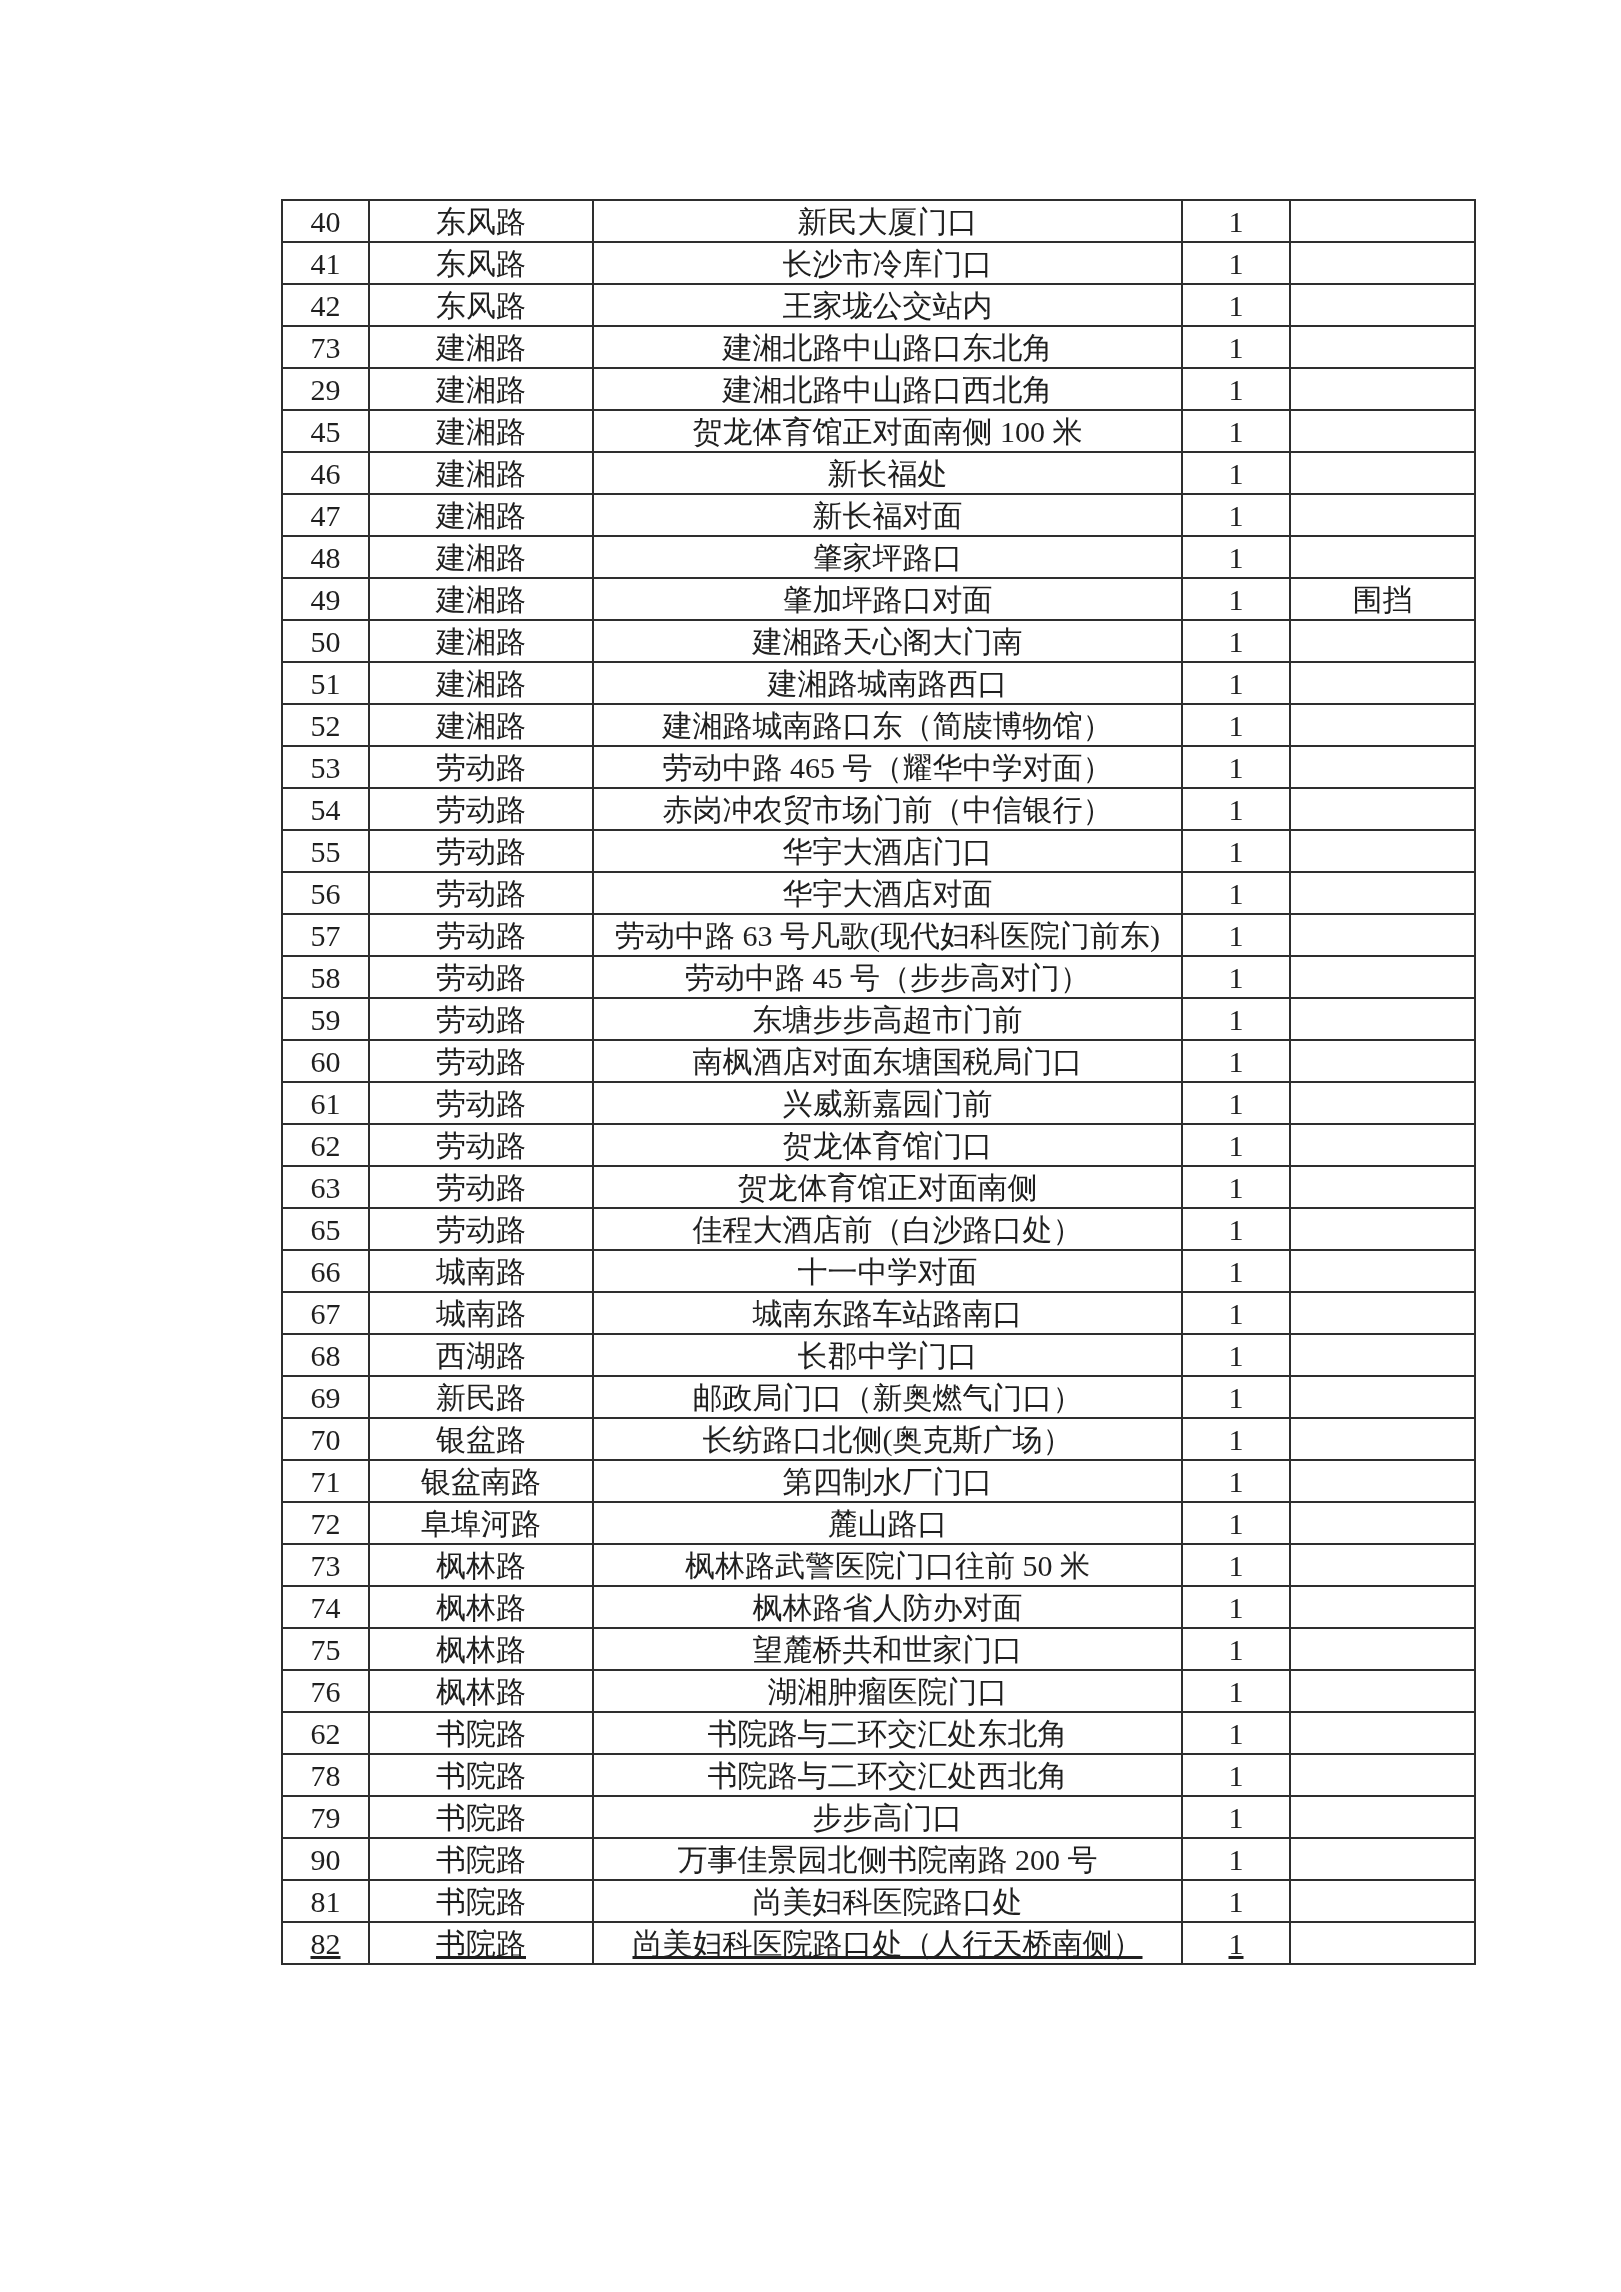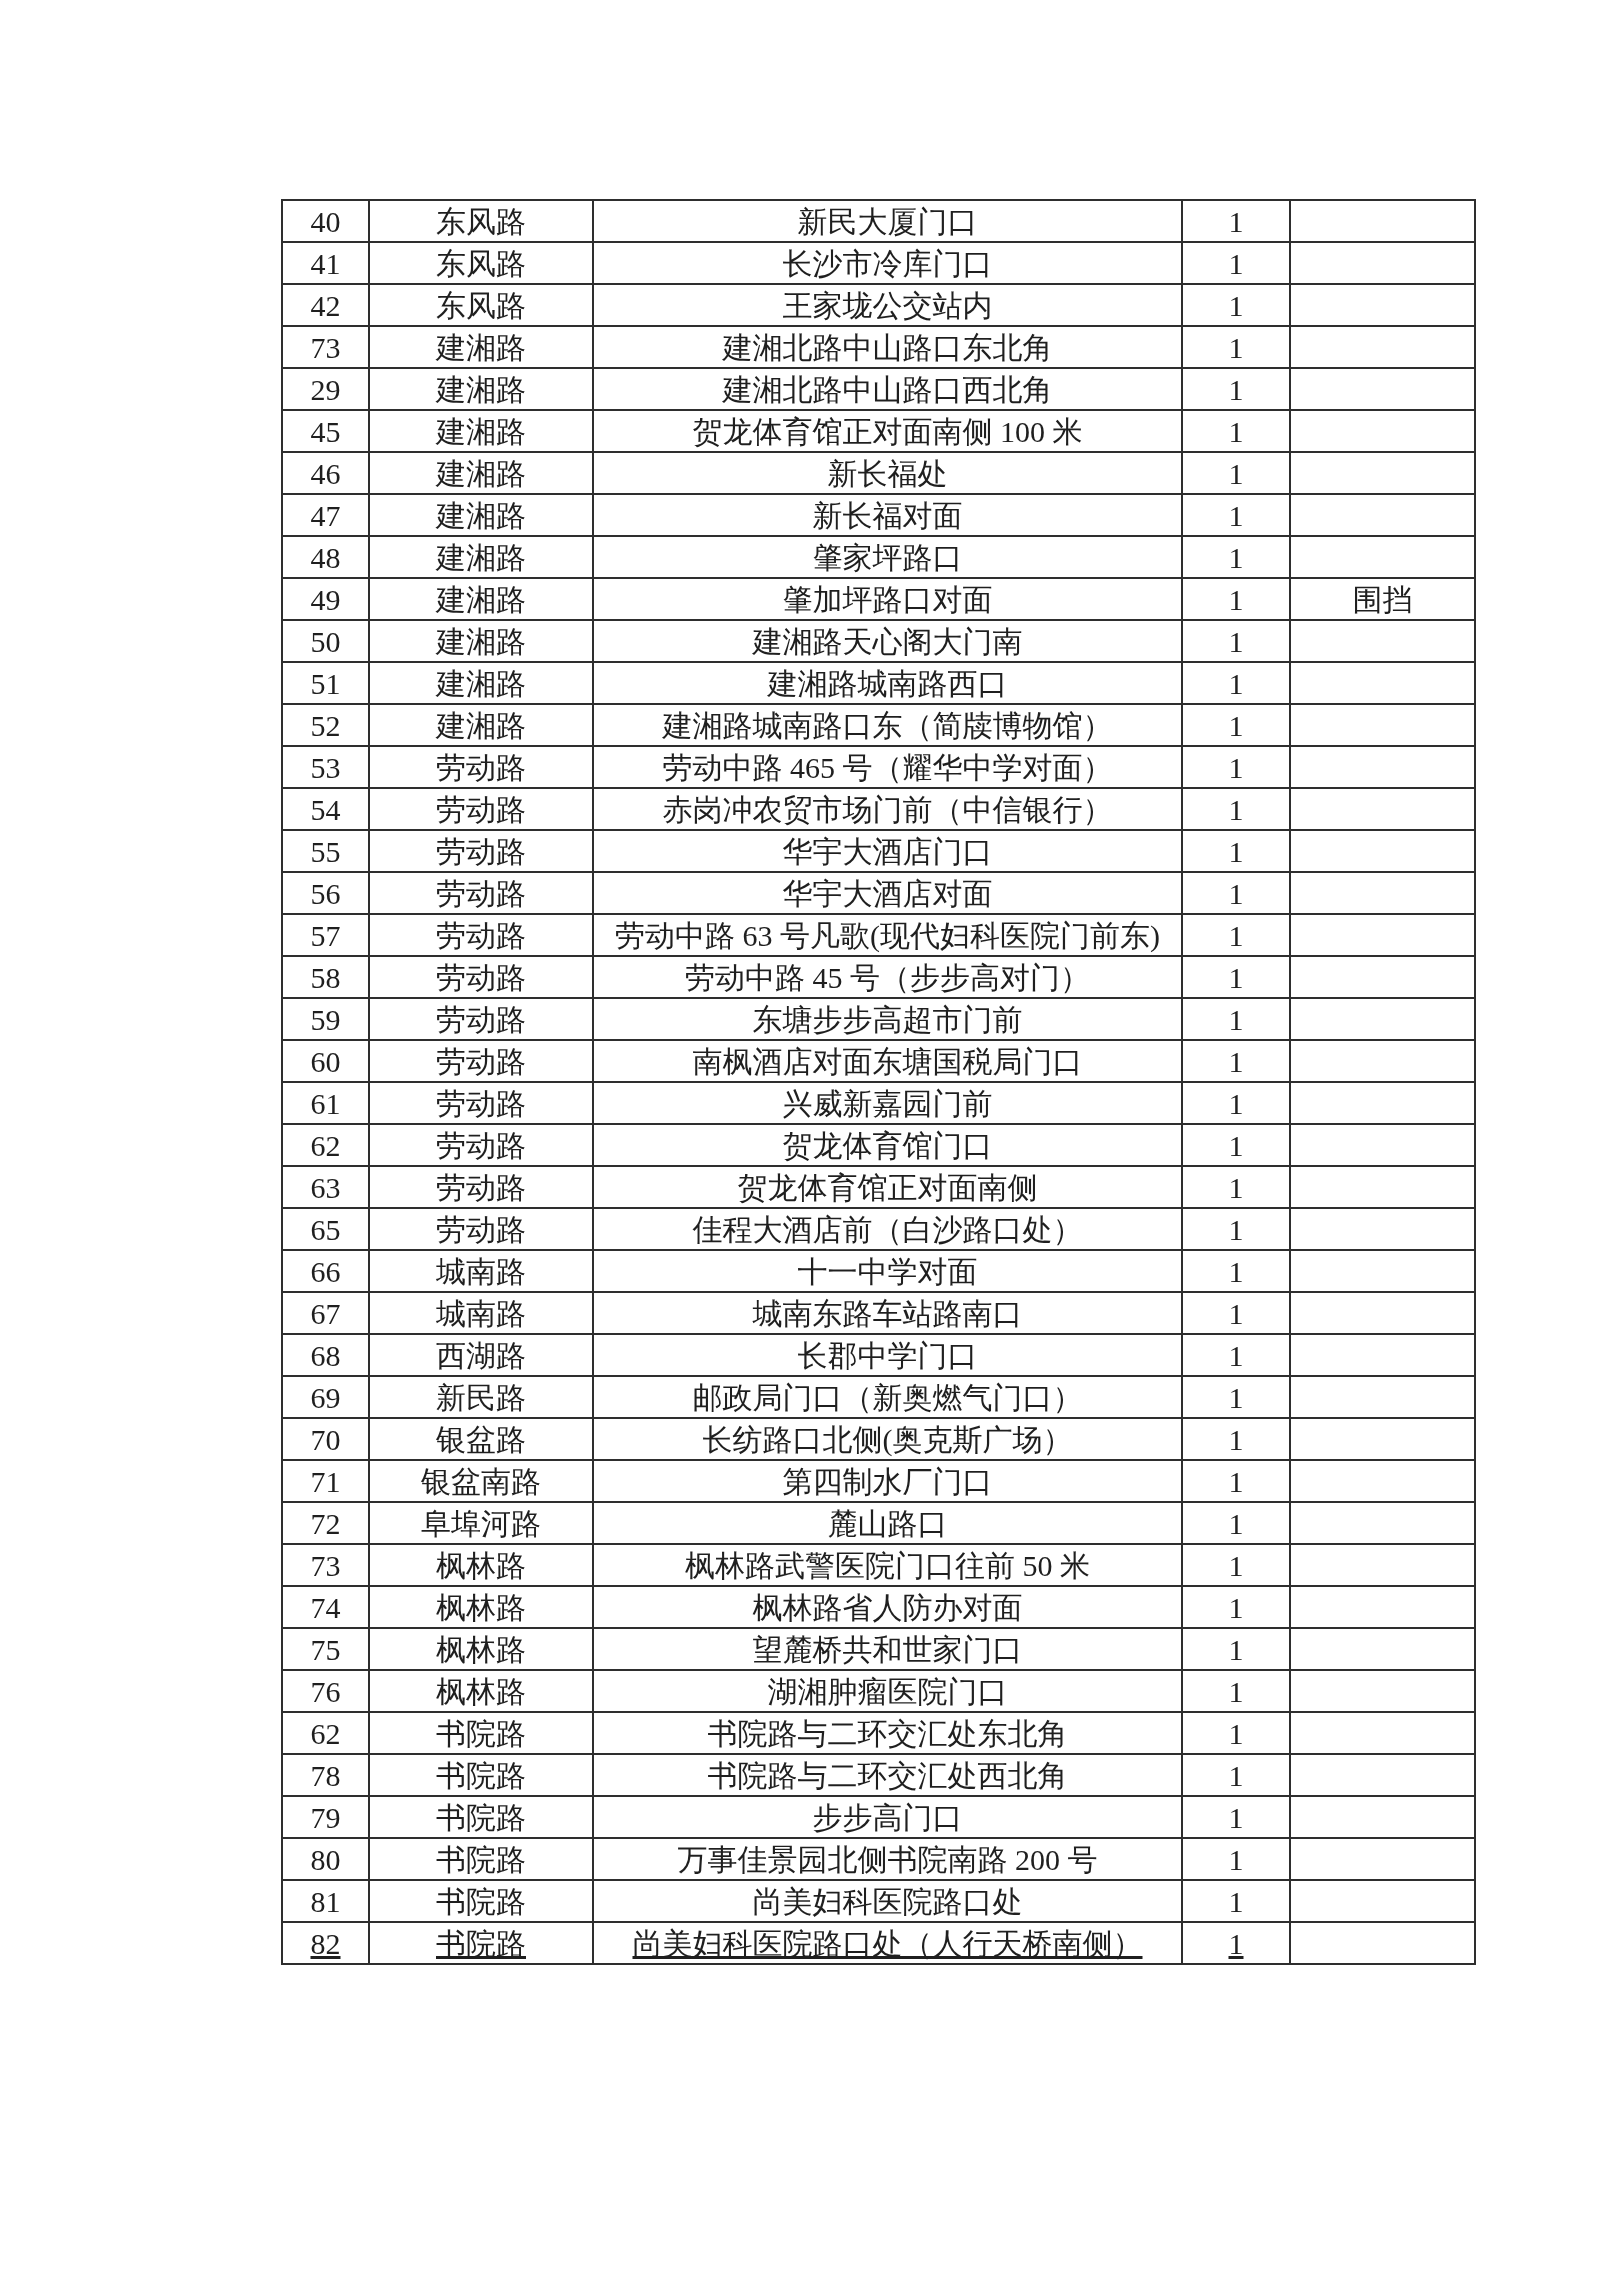--- a/index.html
+++ b/index.html
@@ -327,21 +327,21 @@
     <td></td>
   </tr>
         <tr>
     <td>79</td>
     <td>书院路</td>
     <td>步步高门口</td>
     <td>1</td>
     <td></td>
   </tr>
         <tr>
-    <td>80</td>
+    <td>90</td>
     <td>书院路</td>
     <td>万事佳景园北侧书院南路 200 号</td>
     <td>1</td>
     <td></td>
   </tr>
         <tr>
     <td>81</td>
     <td>书院路</td>
     <td>尚美妇科医院路口处</td>
     <td>1</td>

